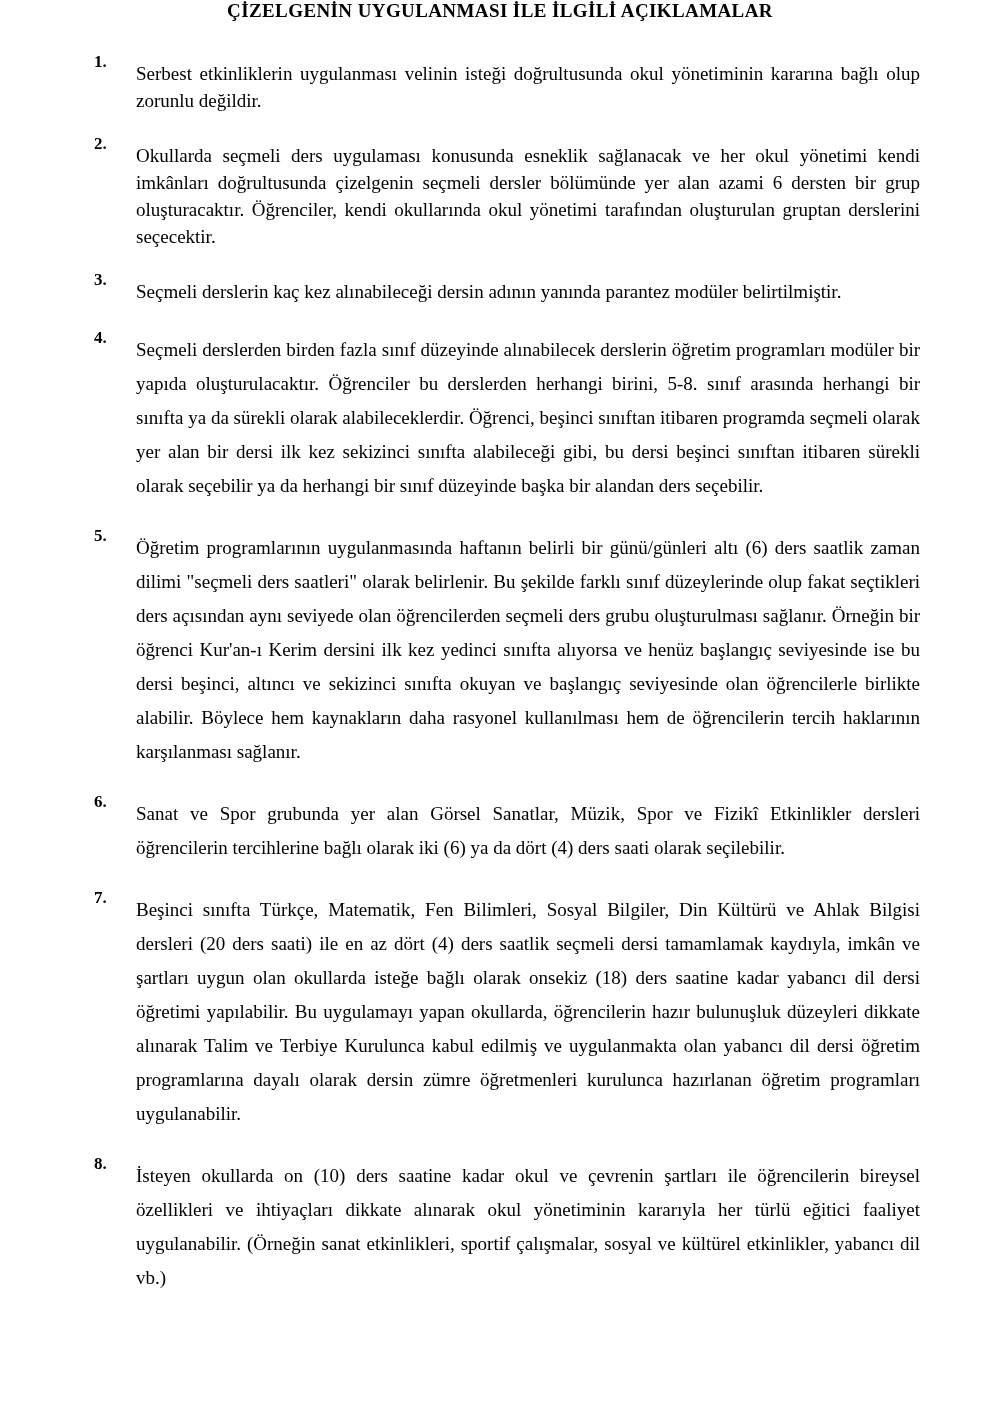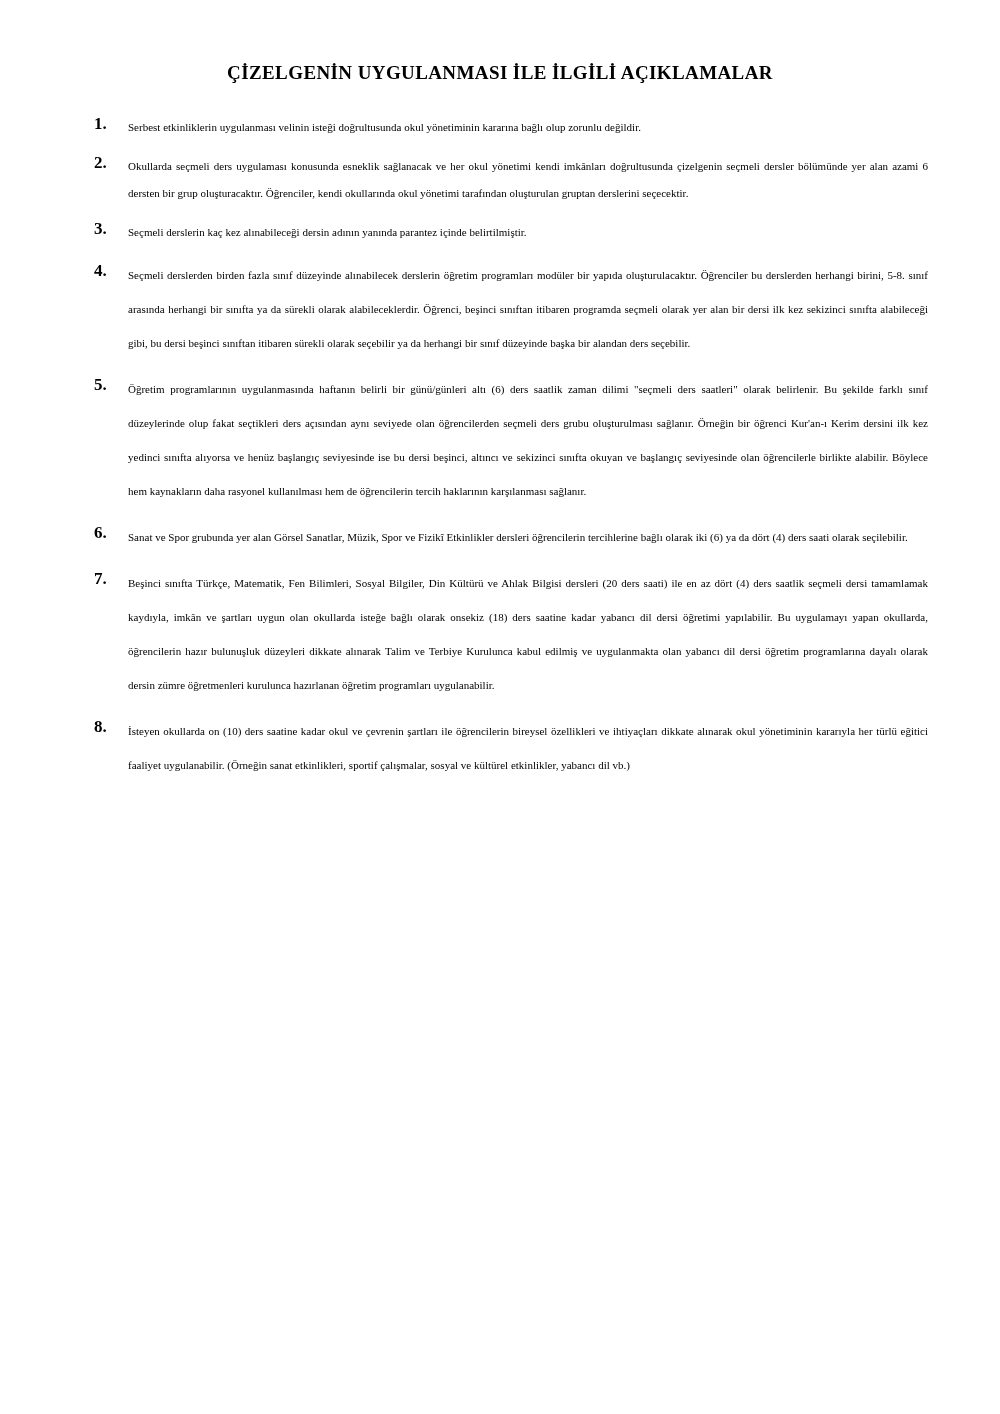--- a/index.html
+++ b/index.html
@@ -11,21 +11,20 @@
     width: 1000px;
     height: 1414px;
     font-family: "Liberation Serif", serif;
     color: #000000;
     overflow: hidden;
   }
   .doc-page {
     box-sizing: border-box;
     width: 1000px;
     height: 1414px;
-    padding-top: 62px;
     background: #ffffff;
   }
   .title {
     text-align: center;
     font-weight: bold;
     font-size: 19px;
     letter-spacing: 0.4px;
     margin: 0 0 0 0;
   }
   .list {
@@ -36,22 +35,22 @@
     align-items: flex-start;
     margin-bottom: 4px;
   }
   .num {
     flex: 0 0 30px;
     font-weight: bold;
     font-size: 17px;
   }
   .txt {
     flex: 1 1 auto;
-    margin: 4px;
-    font-size: 11px;
+    margin: 12px;
+    font-size: 19px;
     text-align: justify;
     text-justify: inter-word;
   }
   .tight .num, .tight .txt { line-height: 27px; }
   .loose .num, .loose .txt { line-height: 34px; }
 </style>
 </head>
 <body>
 
 <div class="doc-page">
@@ -65,21 +64,21 @@
       <p class="txt">Serbest etkinliklerin uygulanması velinin isteği doğrultusunda okul yönetiminin kararına bağlı olup zorunlu değildir.</p>
     </div>
 
     <div class="item tight">
       <span class="num">2.</span>
       <p class="txt">Okullarda seçmeli ders uygulaması konusunda esneklik sağlanacak ve her okul yönetimi kendi imkânları doğrultusunda çizelgenin seçmeli dersler bölümünde yer alan azami 6 dersten bir grup oluşturacaktır. Öğrenciler, kendi okullarında okul yönetimi tarafından oluşturulan gruptan derslerini seçecektir.</p>
     </div>
 
     <div class="item tight">
       <span class="num">3.</span>
-      <p class="txt">Seçmeli derslerin kaç kez alınabileceği dersin adının yanında parantez içinde belirtilmiştir.</p>
+      <p class="txt">Seçmeli derslerin kaç kez alınabileceği dersin adının yanında parantez modüler belirtilmiştir.</p>
     </div>
 
     <div class="item loose">
       <span class="num">4.</span>
       <p class="txt">Seçmeli derslerden birden fazla sınıf düzeyinde alınabilecek derslerin öğretim programları modüler bir yapıda oluşturulacaktır. Öğrenciler bu derslerden herhangi birini, 5-8. sınıf arasında herhangi bir sınıfta ya da sürekli olarak alabileceklerdir. Öğrenci, beşinci sınıftan itibaren programda seçmeli olarak yer alan bir dersi ilk kez sekizinci sınıfta alabileceği gibi, bu dersi beşinci sınıftan itibaren sürekli olarak seçebilir ya da herhangi bir sınıf düzeyinde başka bir alandan ders seçebilir.</p>
     </div>
 
     <div class="item loose">
       <span class="num">5.</span>
       <p class="txt">Öğretim programlarının uygulanmasında haftanın belirli bir günü/günleri altı (6) ders saatlik zaman dilimi "seçmeli ders saatleri" olarak belirlenir. Bu şekilde farklı sınıf düzeylerinde olup fakat seçtikleri ders açısından aynı seviyede olan öğrencilerden seçmeli ders grubu oluşturulması sağlanır. Örneğin bir öğrenci Kur'an-ı Kerim dersini ilk kez yedinci sınıfta alıyorsa ve henüz başlangıç seviyesinde ise bu dersi beşinci, altıncı ve sekizinci sınıfta okuyan ve başlangıç seviyesinde olan öğrencilerle birlikte alabilir. Böylece hem kaynakların daha rasyonel kullanılması hem de öğrencilerin tercih haklarının karşılanması sağlanır.</p>

